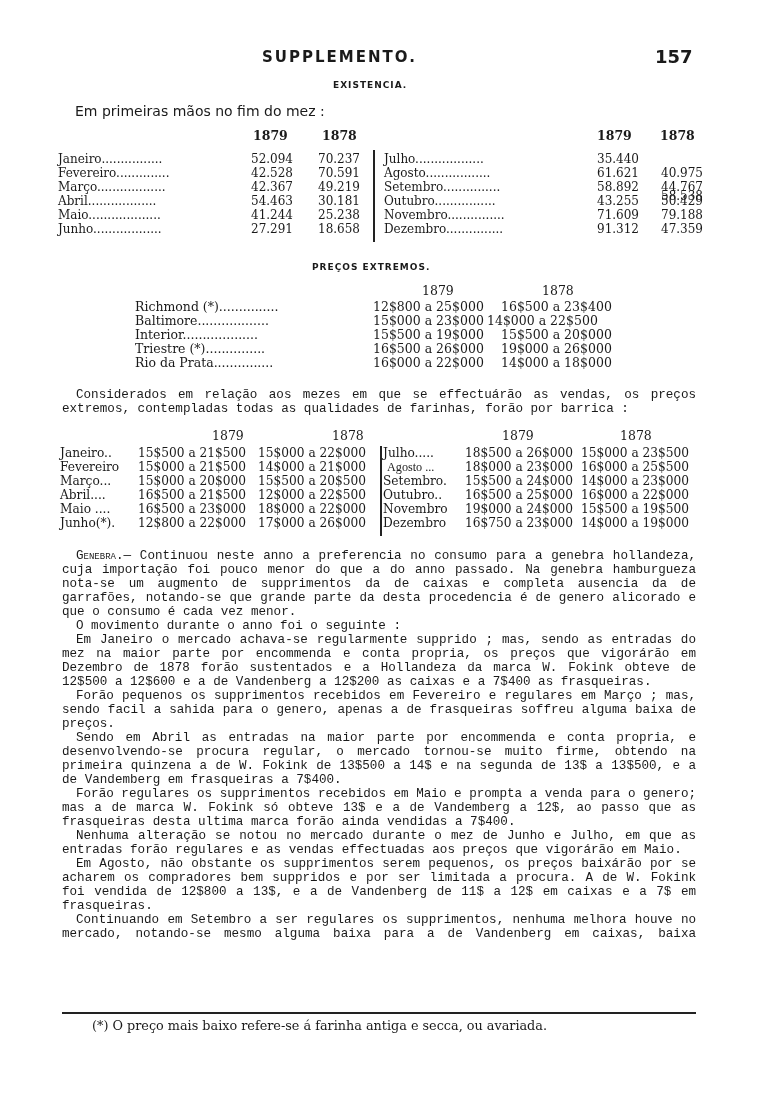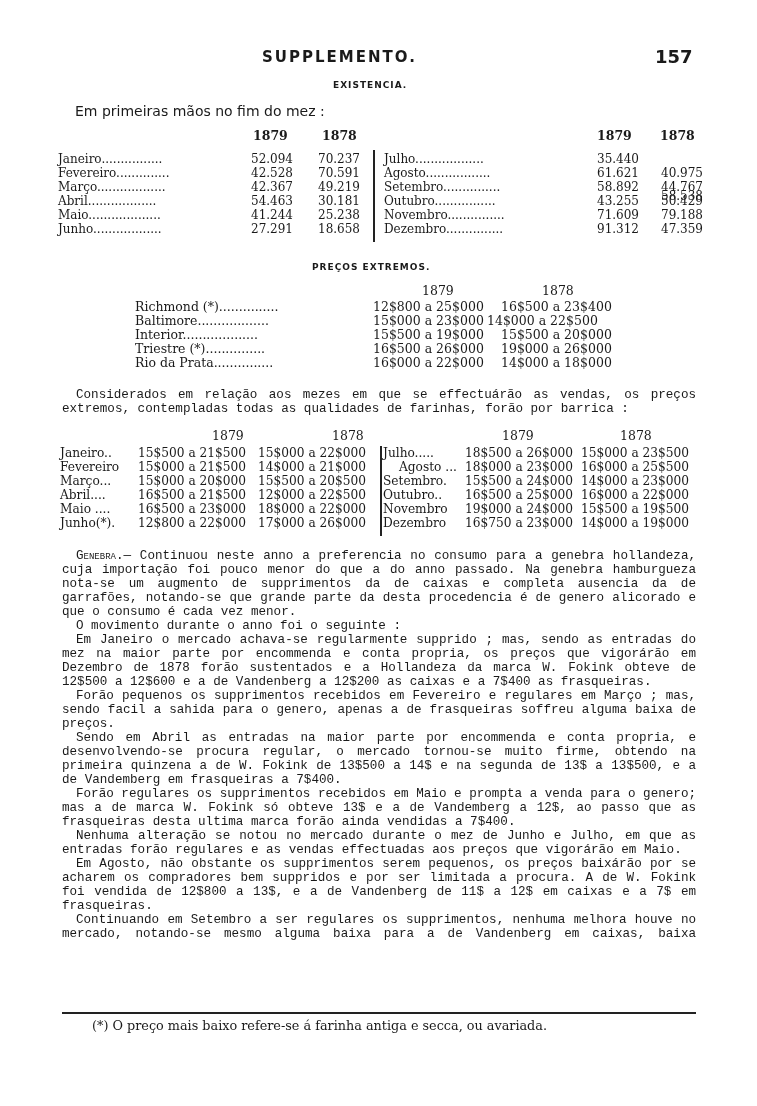--- a/index.html
+++ b/index.html
@@ -178,21 +178,21 @@
       </div>
     </div>
   <div class="vline" style="left:380px; top:446px; height:90px;"></div>
   <div id="mp-right" class="abs t1" style="left:383px; top:446px; font-size:12.2px;">
       <div class="row">
         <span class="cell" style="left: 0px;">Julho.....</span>
         <span class="cell" style="left: 82px;">18$500 a 26$000</span>
         <span class="cell" style="left: 198px;">15$000 a 23$500</span>
       </div>
       <div class="row">
-        <span class="cell" style="left: 16px;">Agosto ...</span>
+        <span class="cell" style="left: 4px; font-family: Liberation Serif, serif;">Agosto ...</span>
         <span class="cell" style="left: 82px;">18$000 a 23$000</span>
         <span class="cell" style="left: 198px;">16$000 a 25$500</span>
       </div>
       <div class="row">
         <span class="cell" style="left: 0px;">Setembro.</span>
         <span class="cell" style="left: 82px;">15$500 a 24$000</span>
         <span class="cell" style="left: 198px;">14$000 a 23$000</span>
       </div>
       <div class="row">
         <span class="cell" style="left: 0px;">Outubro..</span>

